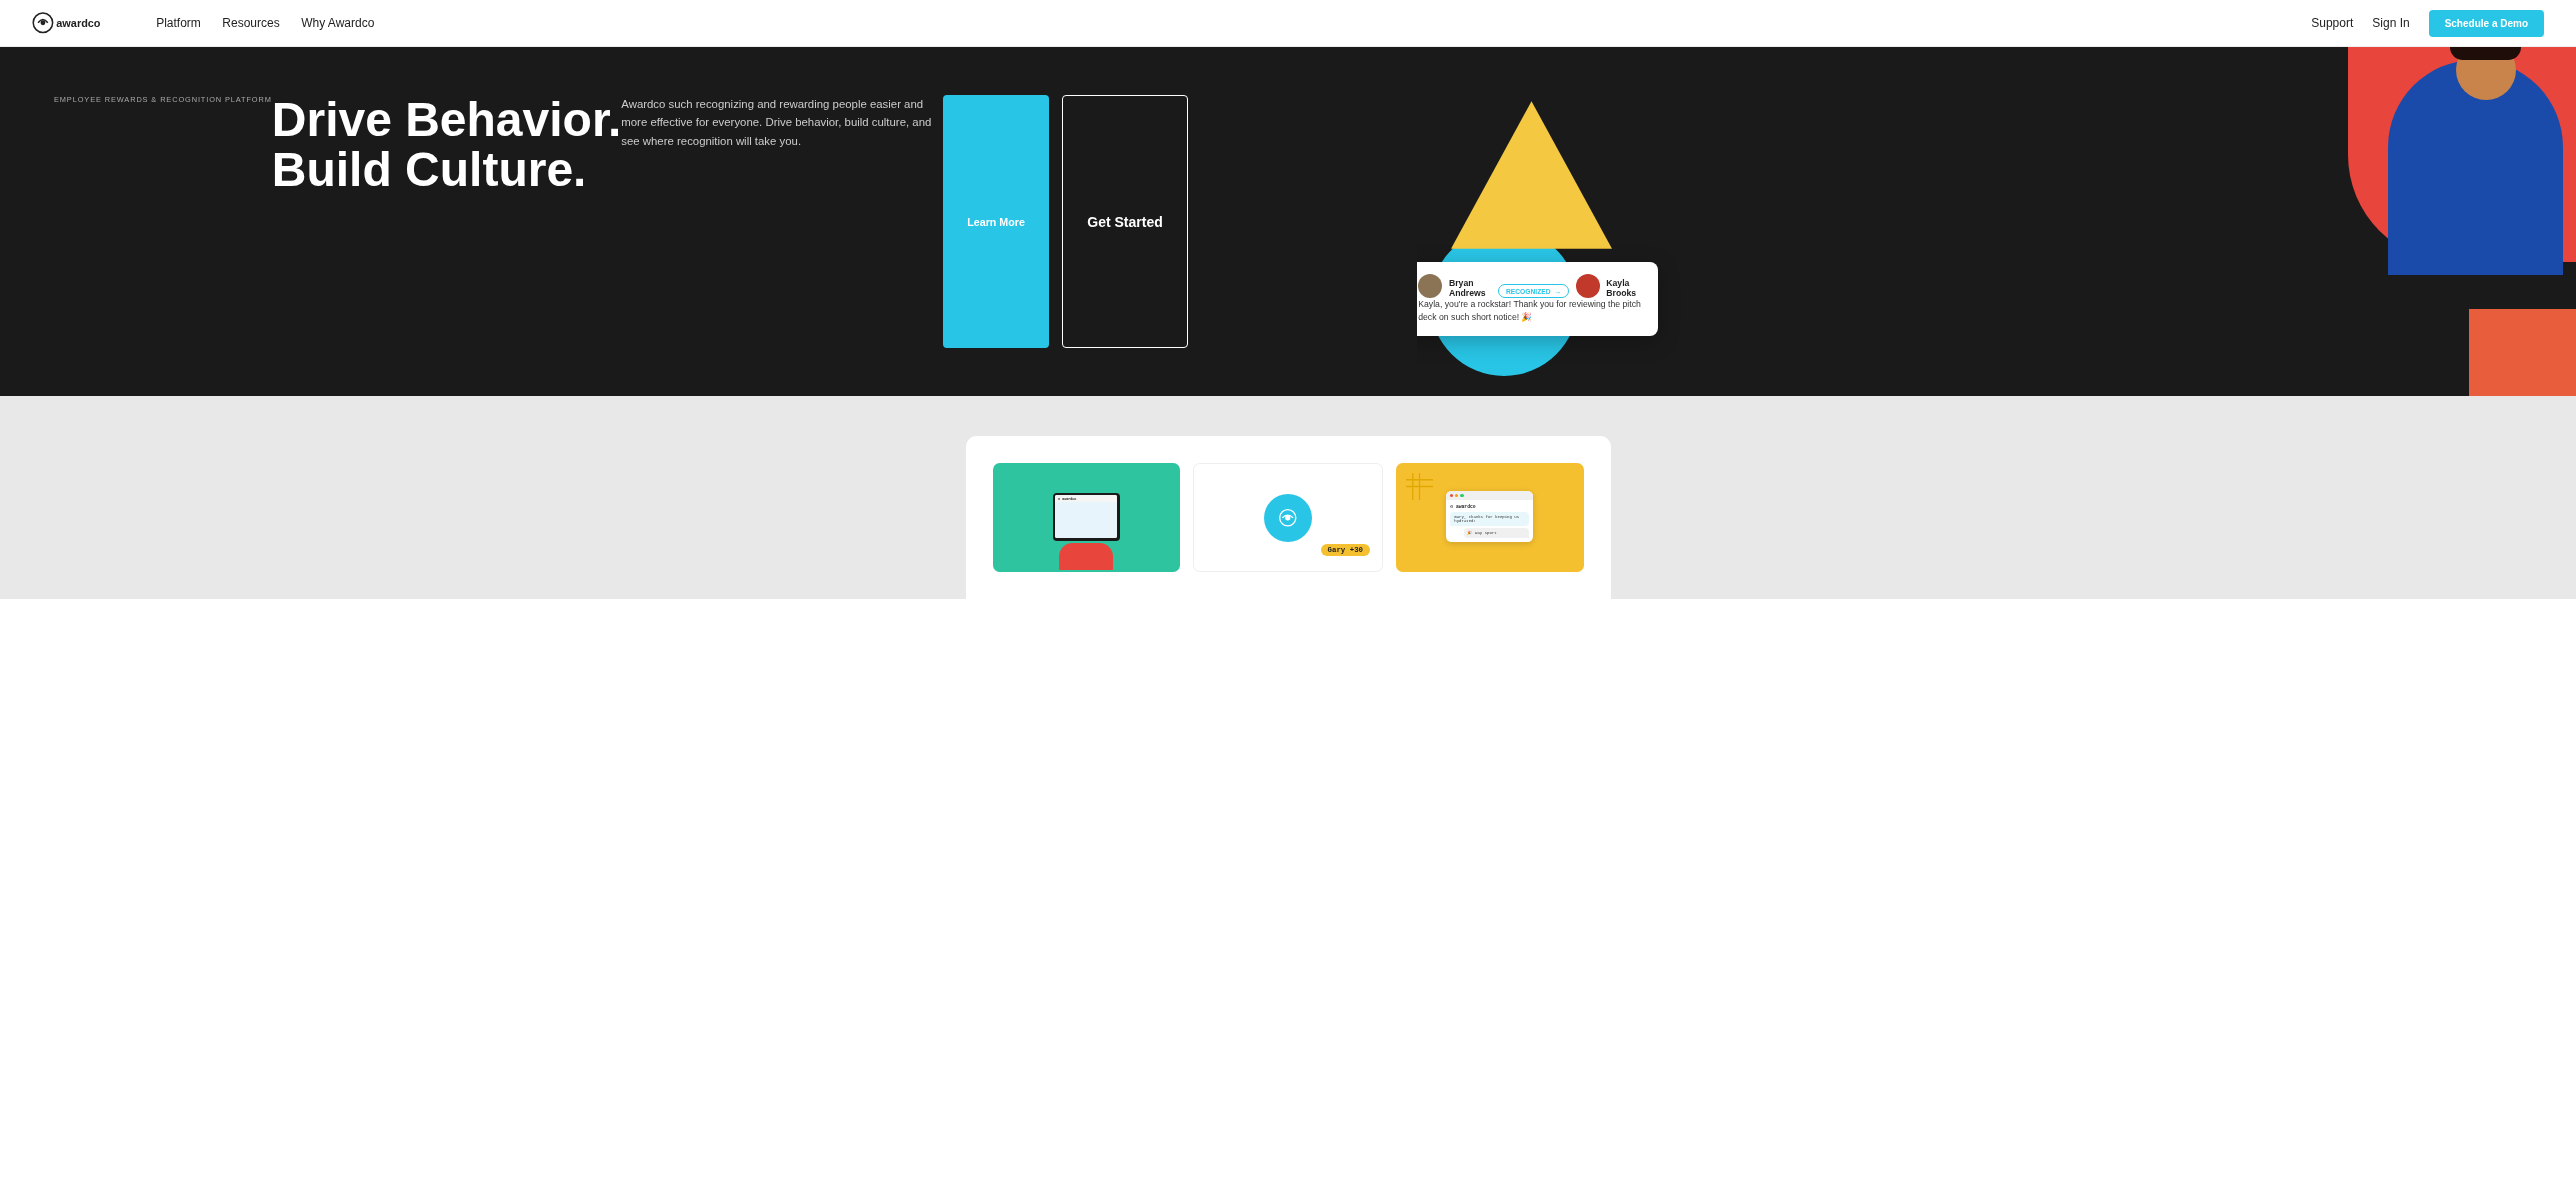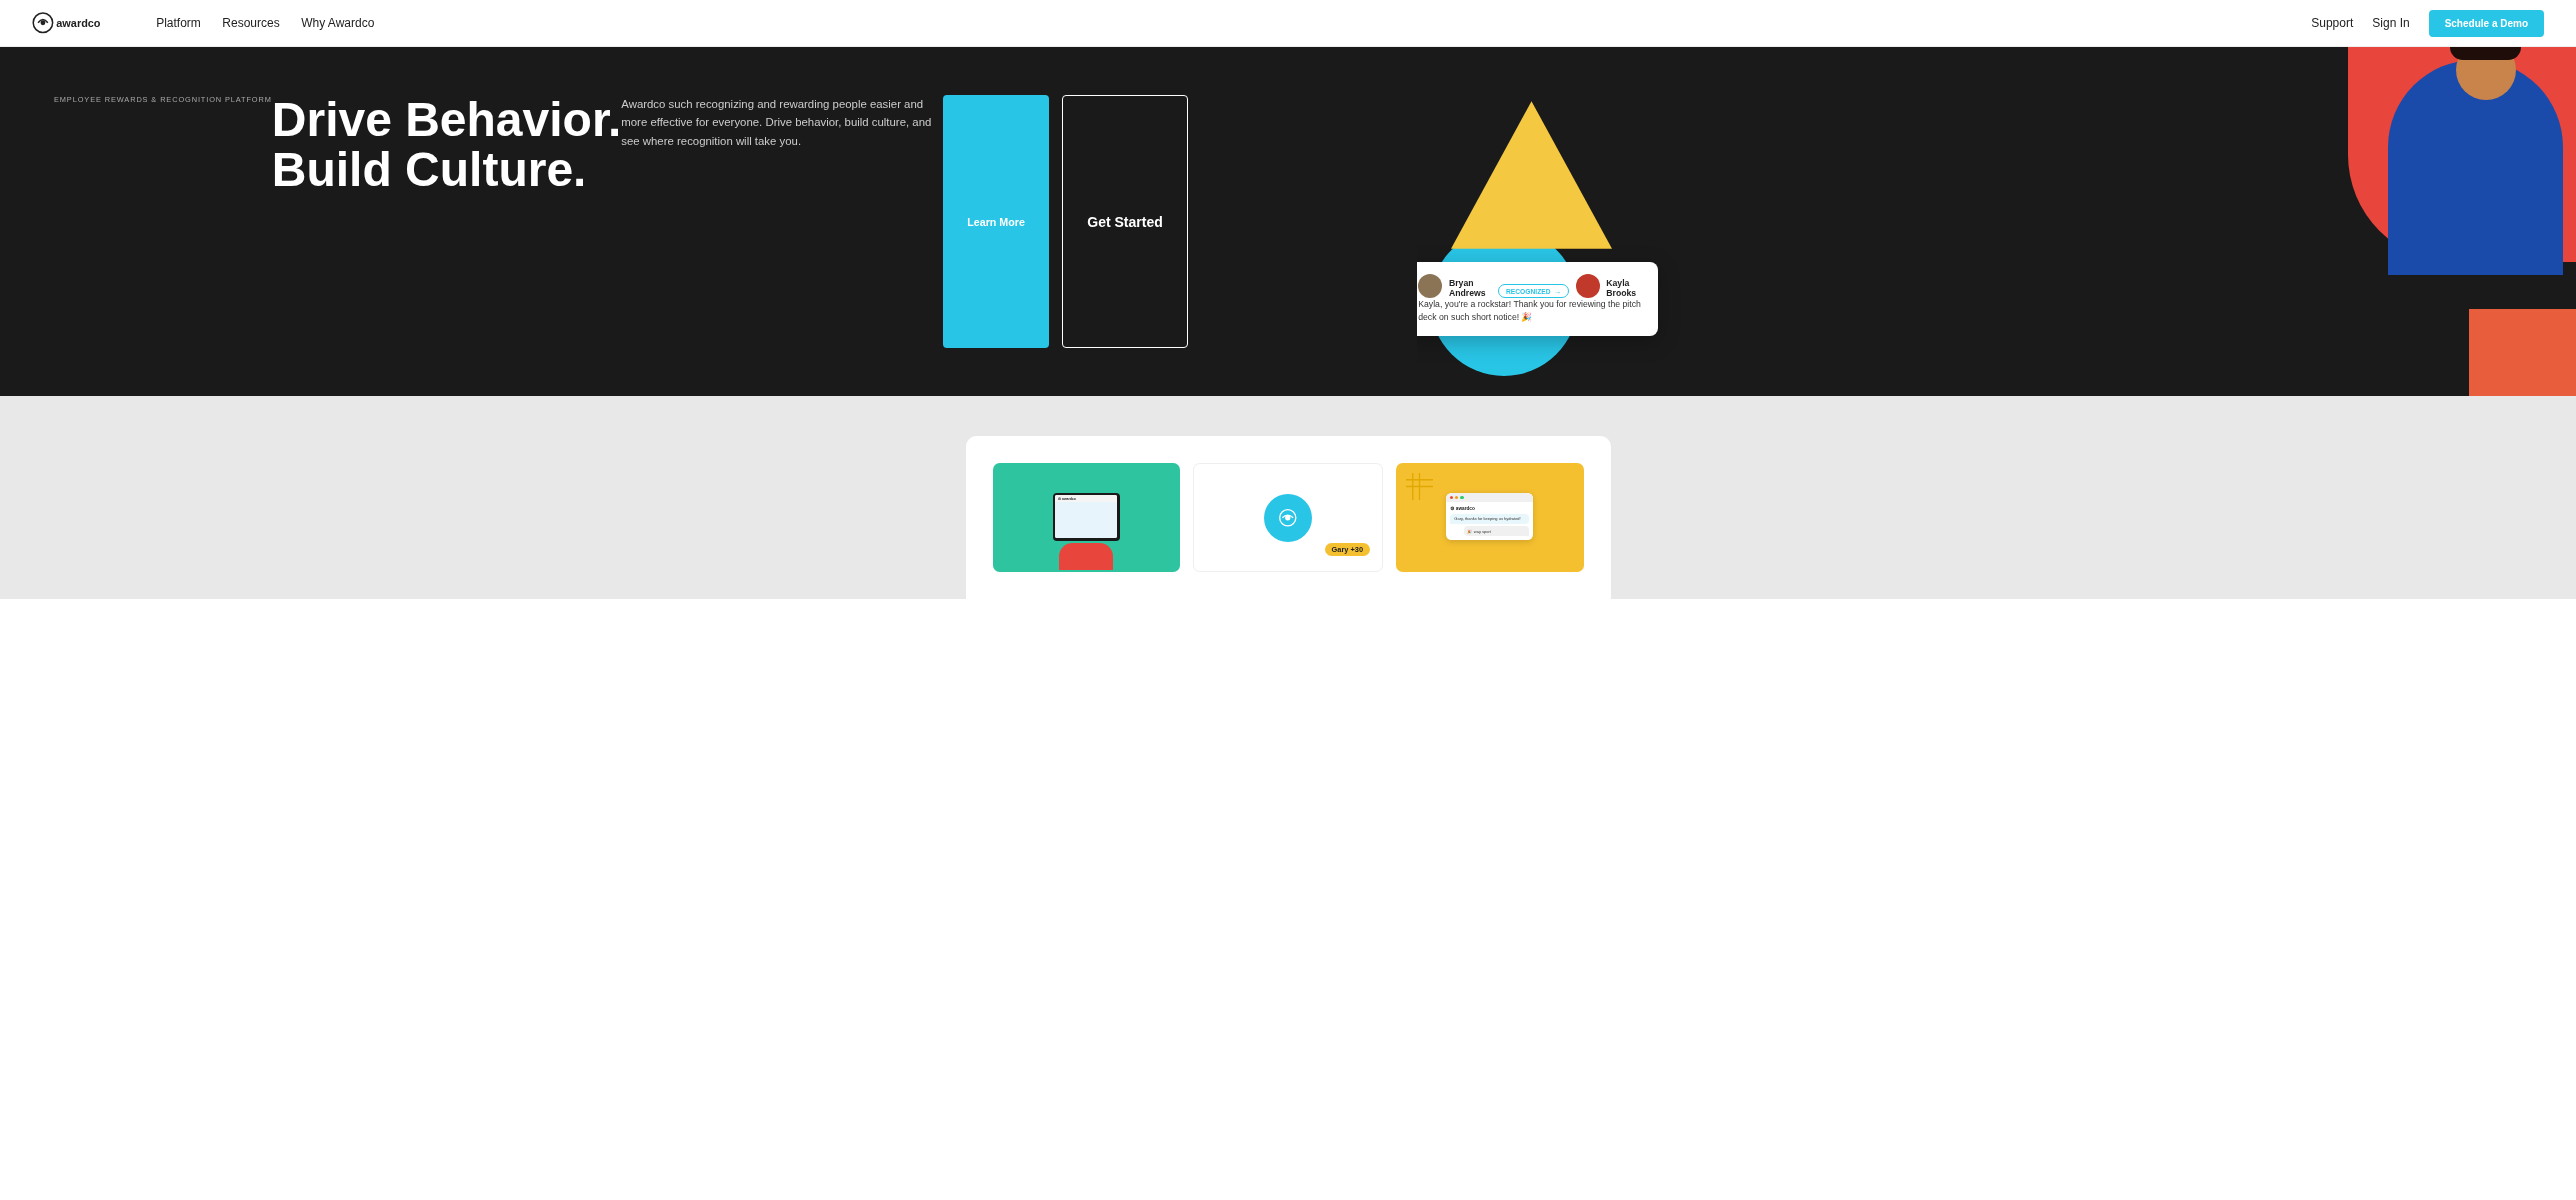--- a/index.html
+++ b/index.html
@@ -245,21 +245,21 @@
         </div>
         <div class="avatar-small avatar-kayla"></div>
         <span class="card-name">Kayla Brooks</span>
       </div>
       <p class="card-message">Kayla, you're a rockstar! Thank you for reviewing the pitch deck on such short notice! 🎉</p>
     </div>
   </div>
 </section>
 
 <div style="background:#e8e8e8; padding: 40px 27px 0; display:flex; justify-content:center;">
-  <div style="background:#fff; border-radius:10.7px 10.7px 0 0; padding:27px; max-width:645px; width:100%; display:flex; gap:13.4px;">
+  <div style="background:#fff; border-radius:10.7px 10.7px 0 0; padding:27px; max-width:645px; width:100%; display:flex; gap:13.4px;font-family:Liberation Mono, monospace;">
 
     <div style="flex:1; background:#2ec4a0; border-radius:6.7px; overflow:hidden; min-height:107px; position:relative;">
       <div style="height:107px; display:flex; align-items:center; justify-content:center; position:relative;">
         <div style="background:#1a1a1a; width:67px; height:48px; border-radius:4px; position:relative; z-index:2;">
           <div style="position:absolute; inset:2.7px; background:#fff; border-radius:2px; overflow:hidden;">
             <div style="background:#f5f5f5; height:6.7px; display:flex; align-items:center; padding:0 2.7px; gap:1.3px;">
               <div style="font-size:3.4px; font-weight:700; color:#222;">⚙ awardco</div>
             </div>
             <div style="background:#e8f4fc; height:calc(100% - 6.7px);"></div>
           </div>

